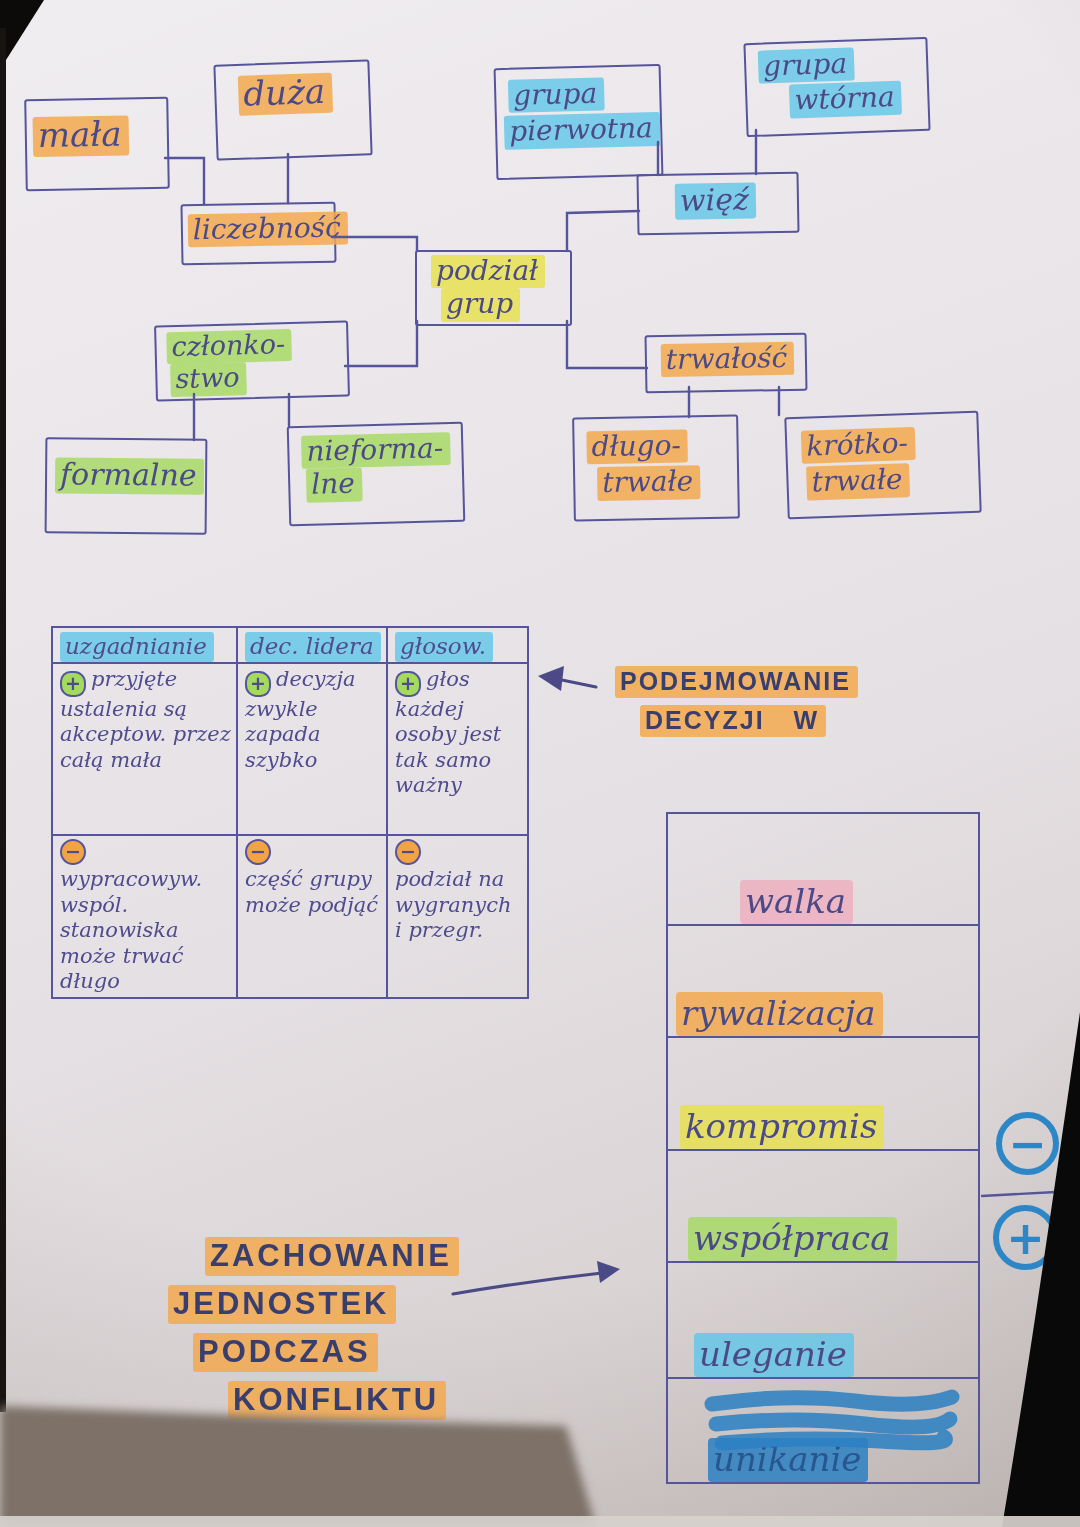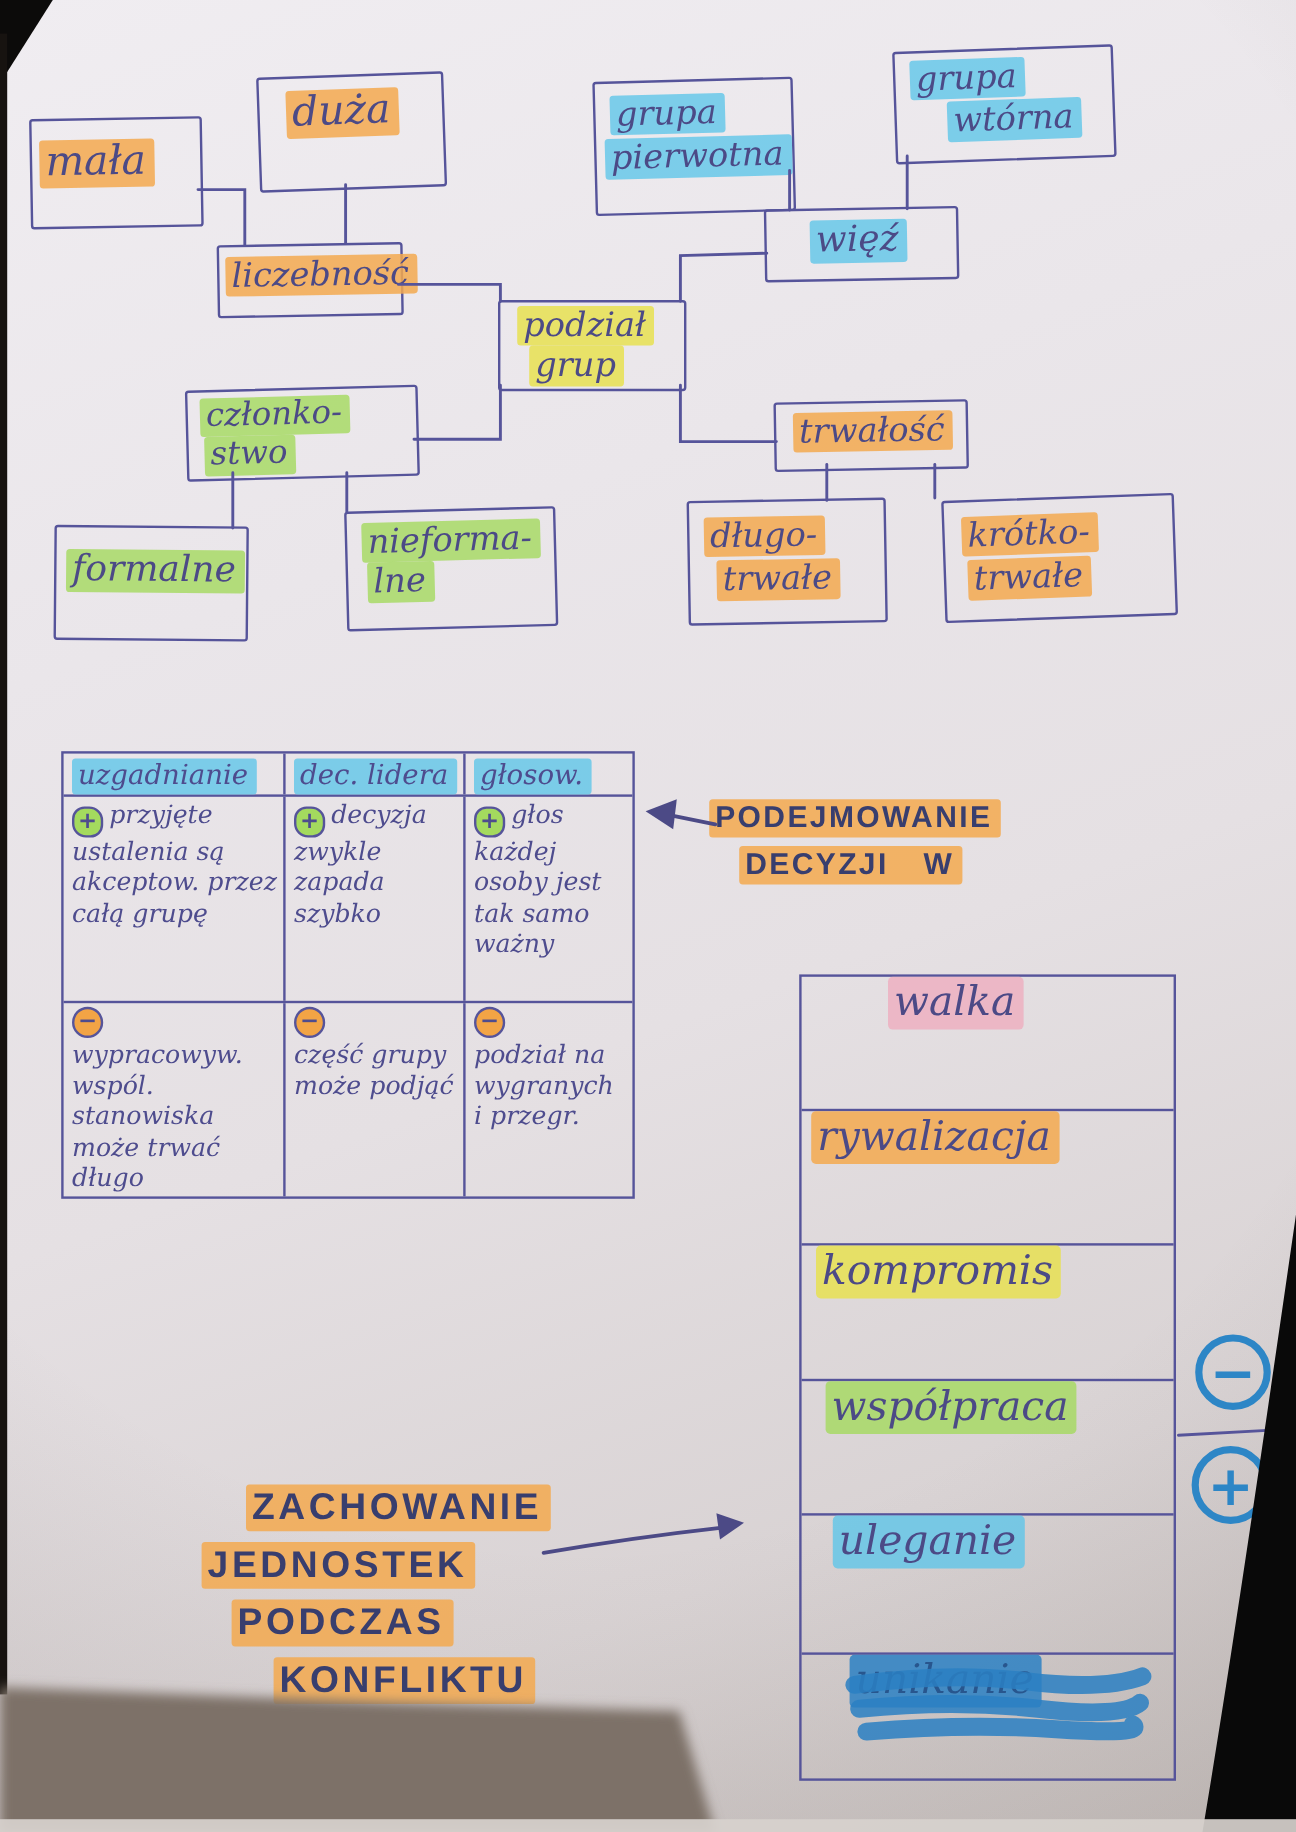--- a/index.html
+++ b/index.html
@@ -34,26 +34,26 @@
   .thead .tcell{font-size:23px;padding-top:4px;}
   .sign{display:inline-flex;align-items:center;justify-content:center;width:26px;height:26px;
         font-style:normal;font-weight:bold;font-family:"DejaVu Sans",sans-serif;font-size:19px;
         color:#4e4c8e;border:2px solid #56549a;box-sizing:border-box;vertical-align:-4px;margin-right:5px;}
   .sign-plus{background:#a4da5e;border-radius:40% 45% 40% 45%;}
   .sign-minus{background:#f2a445;border-radius:50%;}
   .tminus .sign{display:flex;margin-bottom:2px;}
   
   .conflict-box{position:absolute;left:666px;top:812px;width:314px;z-index:2;
                 border:2px solid #56549a;box-sizing:border-box;}
-  .crow{display:flex;align-items:flex-start;font-style:italic;color:#4c4a86;font-size:34px;}
+  .crow{display:flex;align-items:flex-end;font-style:italic;color:#4c4a86;font-size:34px;}
   .crow + .crow{border-top:2px solid #56549a;}
   .crow .hl{border-radius:4px;}
   .crow-scribbled span{color:#28568e;}
   
-  .decision-heading{position:absolute;left:536px;top:662px;width:320px;z-index:2;}
+  .decision-heading{position:absolute;left:560px;top:662px;width:320px;z-index:2;}
   .decision-heading .dh-line{line-height:39px;font-size:25px;letter-spacing:2px;}
   .wide-words{word-spacing:20px;}
   .conflict-heading{position:absolute;left:165px;top:1232px;width:320px;z-index:2;}
   .conflict-heading .ch-line{line-height:48px;font-size:31px;letter-spacing:3px;}
   
   .side-circle{position:absolute;z-index:2;border:6px solid #2d86c6;border-radius:50%;
                color:#2d86c6;display:flex;align-items:center;justify-content:center;
                font-family:"DejaVu Sans",sans-serif;font-weight:bold;box-sizing:border-box;}
   .overlay{position:absolute;left:0;top:0;z-index:5;pointer-events:none;}
 </style>
@@ -123,21 +123,21 @@
   </div>
 
   <div class="htable">
     <div class="trow thead">
       <div class="tcell"><span class="hl hl-blue">uzgadnianie</span></div>
       <div class="tcell"><span class="hl hl-blue">dec. lidera</span></div>
       <div class="tcell"><span class="hl hl-blue">głosow.</span></div>
     </div>
     <div class="trow tplus" style="min-height:170px;">
       <div class="tcell">
-        <span class="sign sign-plus">+</span><span>przyjęte ustalenia są akceptow. przez całą grupę</span></div>
+        <span class="sign sign-plus">+</span><span>przyjęte ustalenia są akceptow. przez całą mała</span></div>
       <div class="tcell">
         <span class="sign sign-plus">+</span><span>decyzja zwykle zapada szybko</span></div>
       <div class="tcell">
         <span class="sign sign-plus">+</span><span>głos każdej osoby jest tak samo ważny</span></div>
     </div>
     <div class="trow tminus" style="min-height:157px;">
       <div class="tcell">
         <span class="sign sign-minus">−</span><span>wypracowyw. wspól. stanowiska może trwać długo</span></div>
       <div class="tcell">
         <span class="sign sign-minus">−</span><span>część grupy może podjąć</span></div>

